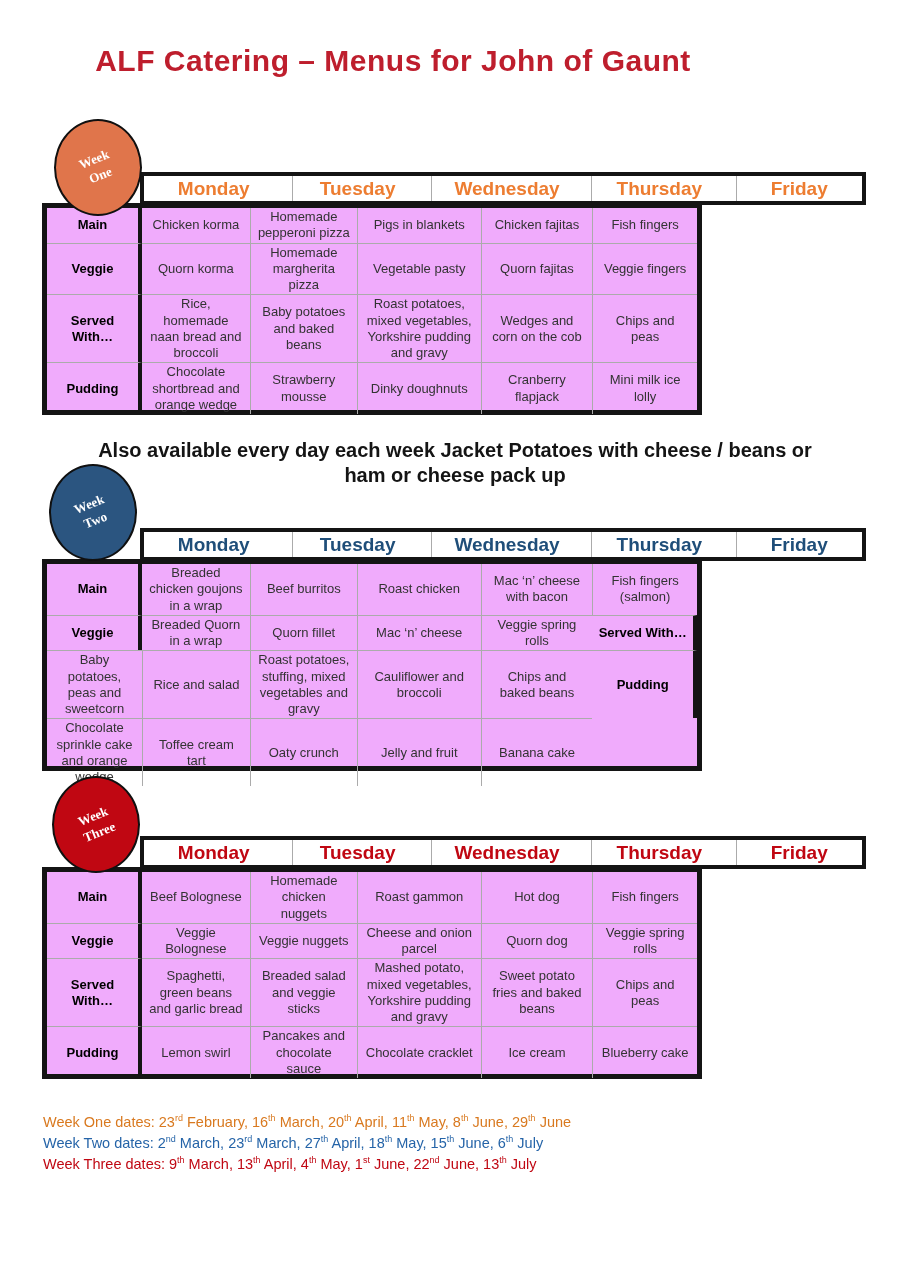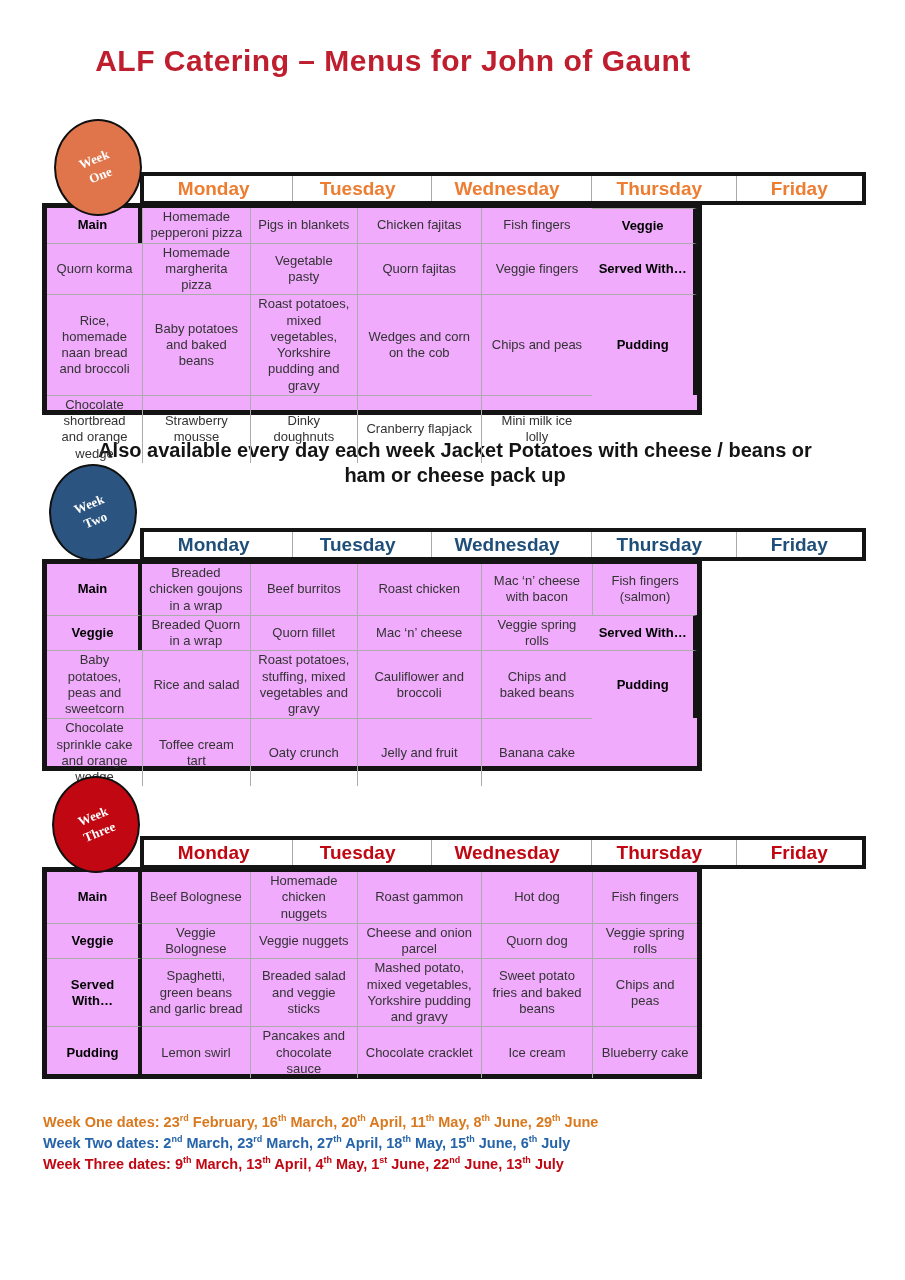--- a/index.html
+++ b/index.html
@@ -66,21 +66,21 @@
   .cell {
     display:flex; align-items:center; justify-content:center;
     text-align:center; padding:1px 7px; font-size:13px; line-height:1.25;
     color:#333333;
   }
   .row-label { font-weight:bold; color:#000000; border-right:4px solid #141414; padding:1px 4px; }
   .menu-body .rsep { border-top:1px solid #ABABAB; }
   .menu-body .csep { border-left:1px solid #ABABAB; }
 
   .dates { position:absolute; left:43px; top:1112px; width:830px; }
-  .date-line { font-size:14.5px; font-weight:bold; line-height:21px; white-space:nowrap; }
+  .date-line { font-size:14.5px; font-weight:normal; line-height:21px; white-space:nowrap; }
   .ord { font-size:0.62em; vertical-align:super; line-height:0; }
 </style>
 </head>
 <body>
 
 <main class="page">
   <h1 class="title">ALF Catering – Menus for John of Gaunt</h1>
   <p class="note">Also available every day each week Jacket Potatoes with cheese / beans or ham or cheese pack up</p>
   <section class="week" id="week-0">
       <div class="badge" style="background: rgb(224, 117, 75);">
@@ -91,20 +91,21 @@
       </div>
       <div class="day-header" style="color: rgb(237, 125, 49);">
         <div class="day-cell">Monday</div>
         <div class="day-cell">Tuesday</div>
         <div class="day-cell">Wednesday</div>
         <div class="day-cell">Thursday</div>
         <div class="day-cell">Friday</div>
       </div>
       <div class="menu-body">
         <div class="cell row-label">Main</div>
+        <div class="cell menu-cell">Chicken korma</div>
         <div class="cell menu-cell csep">Homemade pepperoni pizza</div>
         <div class="cell menu-cell csep">Pigs in blankets</div>
         <div class="cell menu-cell csep">Chicken fajitas</div>
         <div class="cell menu-cell csep">Fish fingers</div>
         <div class="cell row-label rsep">Veggie</div>
         <div class="cell menu-cell rsep">Quorn korma</div>
         <div class="cell menu-cell rsep csep">Homemade margherita pizza</div>
         <div class="cell menu-cell rsep csep">Vegetable pasty</div>
         <div class="cell menu-cell rsep csep">Quorn fajitas</div>
         <div class="cell menu-cell rsep csep">Veggie fingers</div>

